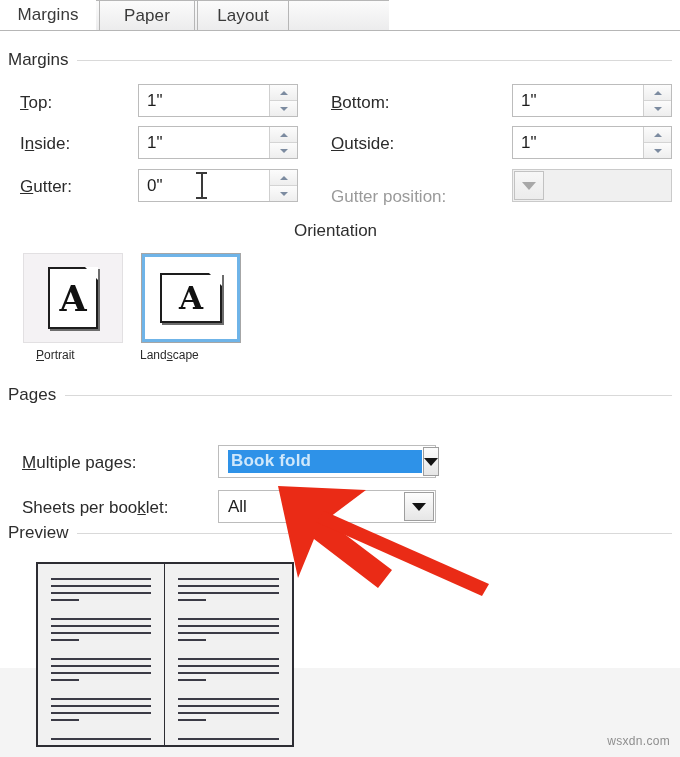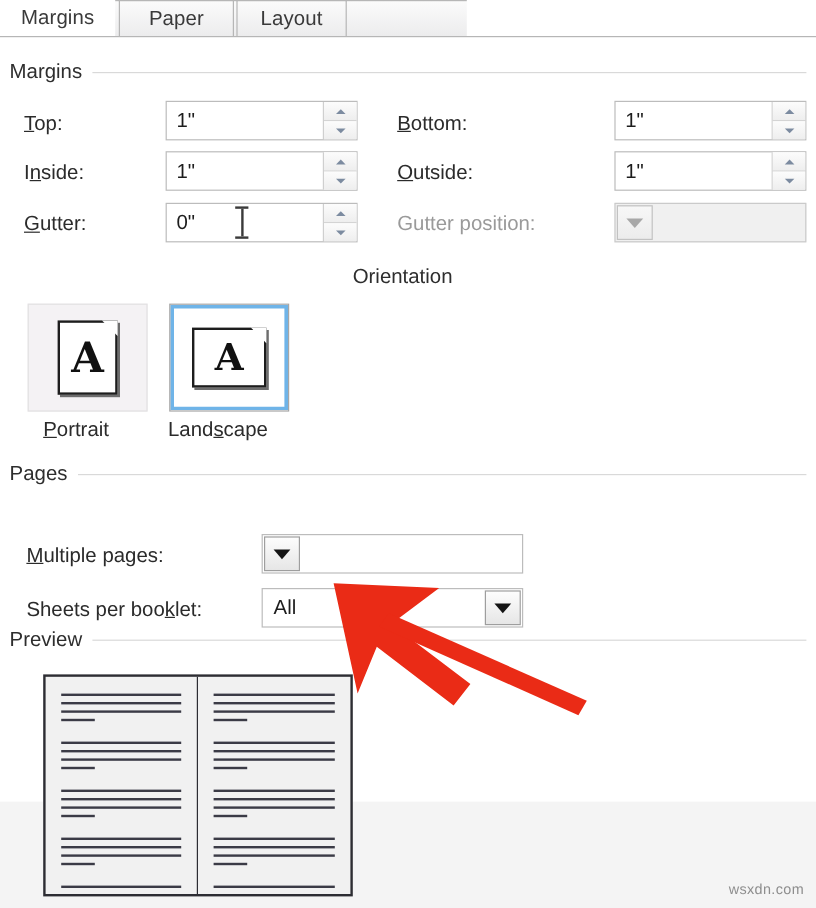--- a/index.html
+++ b/index.html
@@ -230,21 +230,21 @@
     color: #111111;
     line-height: 1;
   }
   #icon-portrait  { width: 46px; height: 58px; }
   #icon-portrait .glyph { font-size: 35px; }
   #icon-landscape { width: 58px; height: 46px; }
   #icon-landscape .glyph { font-size: 31px; }
 
   .orient-label {
     position: absolute;
-    font-size: 17px;
+    font-size: 12px;
     color: #2b2b2b;
     white-space: nowrap;
     text-align: center;
   }
 
   
   .preview-book {
     position: absolute;
     left: 36px; top: 562px;
     width: 258px; height: 185px;
@@ -382,21 +382,21 @@
         <span class="tri-dn"></span>
       </div>
   </div>
 </div>
 <div class="ibeam" style="left:196px; top:172px;">
   <span class="capt"></span>
     <span class="stem"></span>
     <span class="capb"></span>
 </div>
 
-<div class="lbl dim" style="left:331px; top:177px;">Gutter position:</div>
+<div class="lbl dim" style="left:331px; top:187px;">Gutter position:</div>
 <div class="combo disabled" style="left:512px; top:169px; width:160px;">
   <div class="cbtn">
       <span class="chev"></span>
     </div>
 </div>
 
 <div class="grouphdr" style="top:221px; width:664px;flex-direction:column;">
   <span class="gtxt">Orientation</span>
   <span class="grule"></span>
 </div>
@@ -417,20 +417,23 @@
 </div>
 <div class="orient-label" style="left:140px; top:348px;">Land<span class="ul">s</span>cape</div>
 
 <div class="grouphdr" style="top:384px; width:664px;">
   <span class="gtxt">Pages</span>
   <span class="grule"></span>
 </div>
 
 <div class="lbl" style="left:22px; top:453px;"><span class="ul">M</span>ultiple pages:</div>
 <div class="combo" style="left:218px; top:445px; width:218px;">
+  <div class="cval">
+    <span class="sel">Book fold</span>
+  </div>
   <div class="cbtn">
       <span class="chev"></span>
     </div>
 </div>
 
 <div class="lbl" style="left:22px; top:498px;">Sheets per boo<span class="ul">k</span>let:</div>
 <div class="combo" style="left:218px; top:490px; width:218px;">
   <div class="cval">All</div>
   <div class="cbtn">
       <span class="chev"></span>

